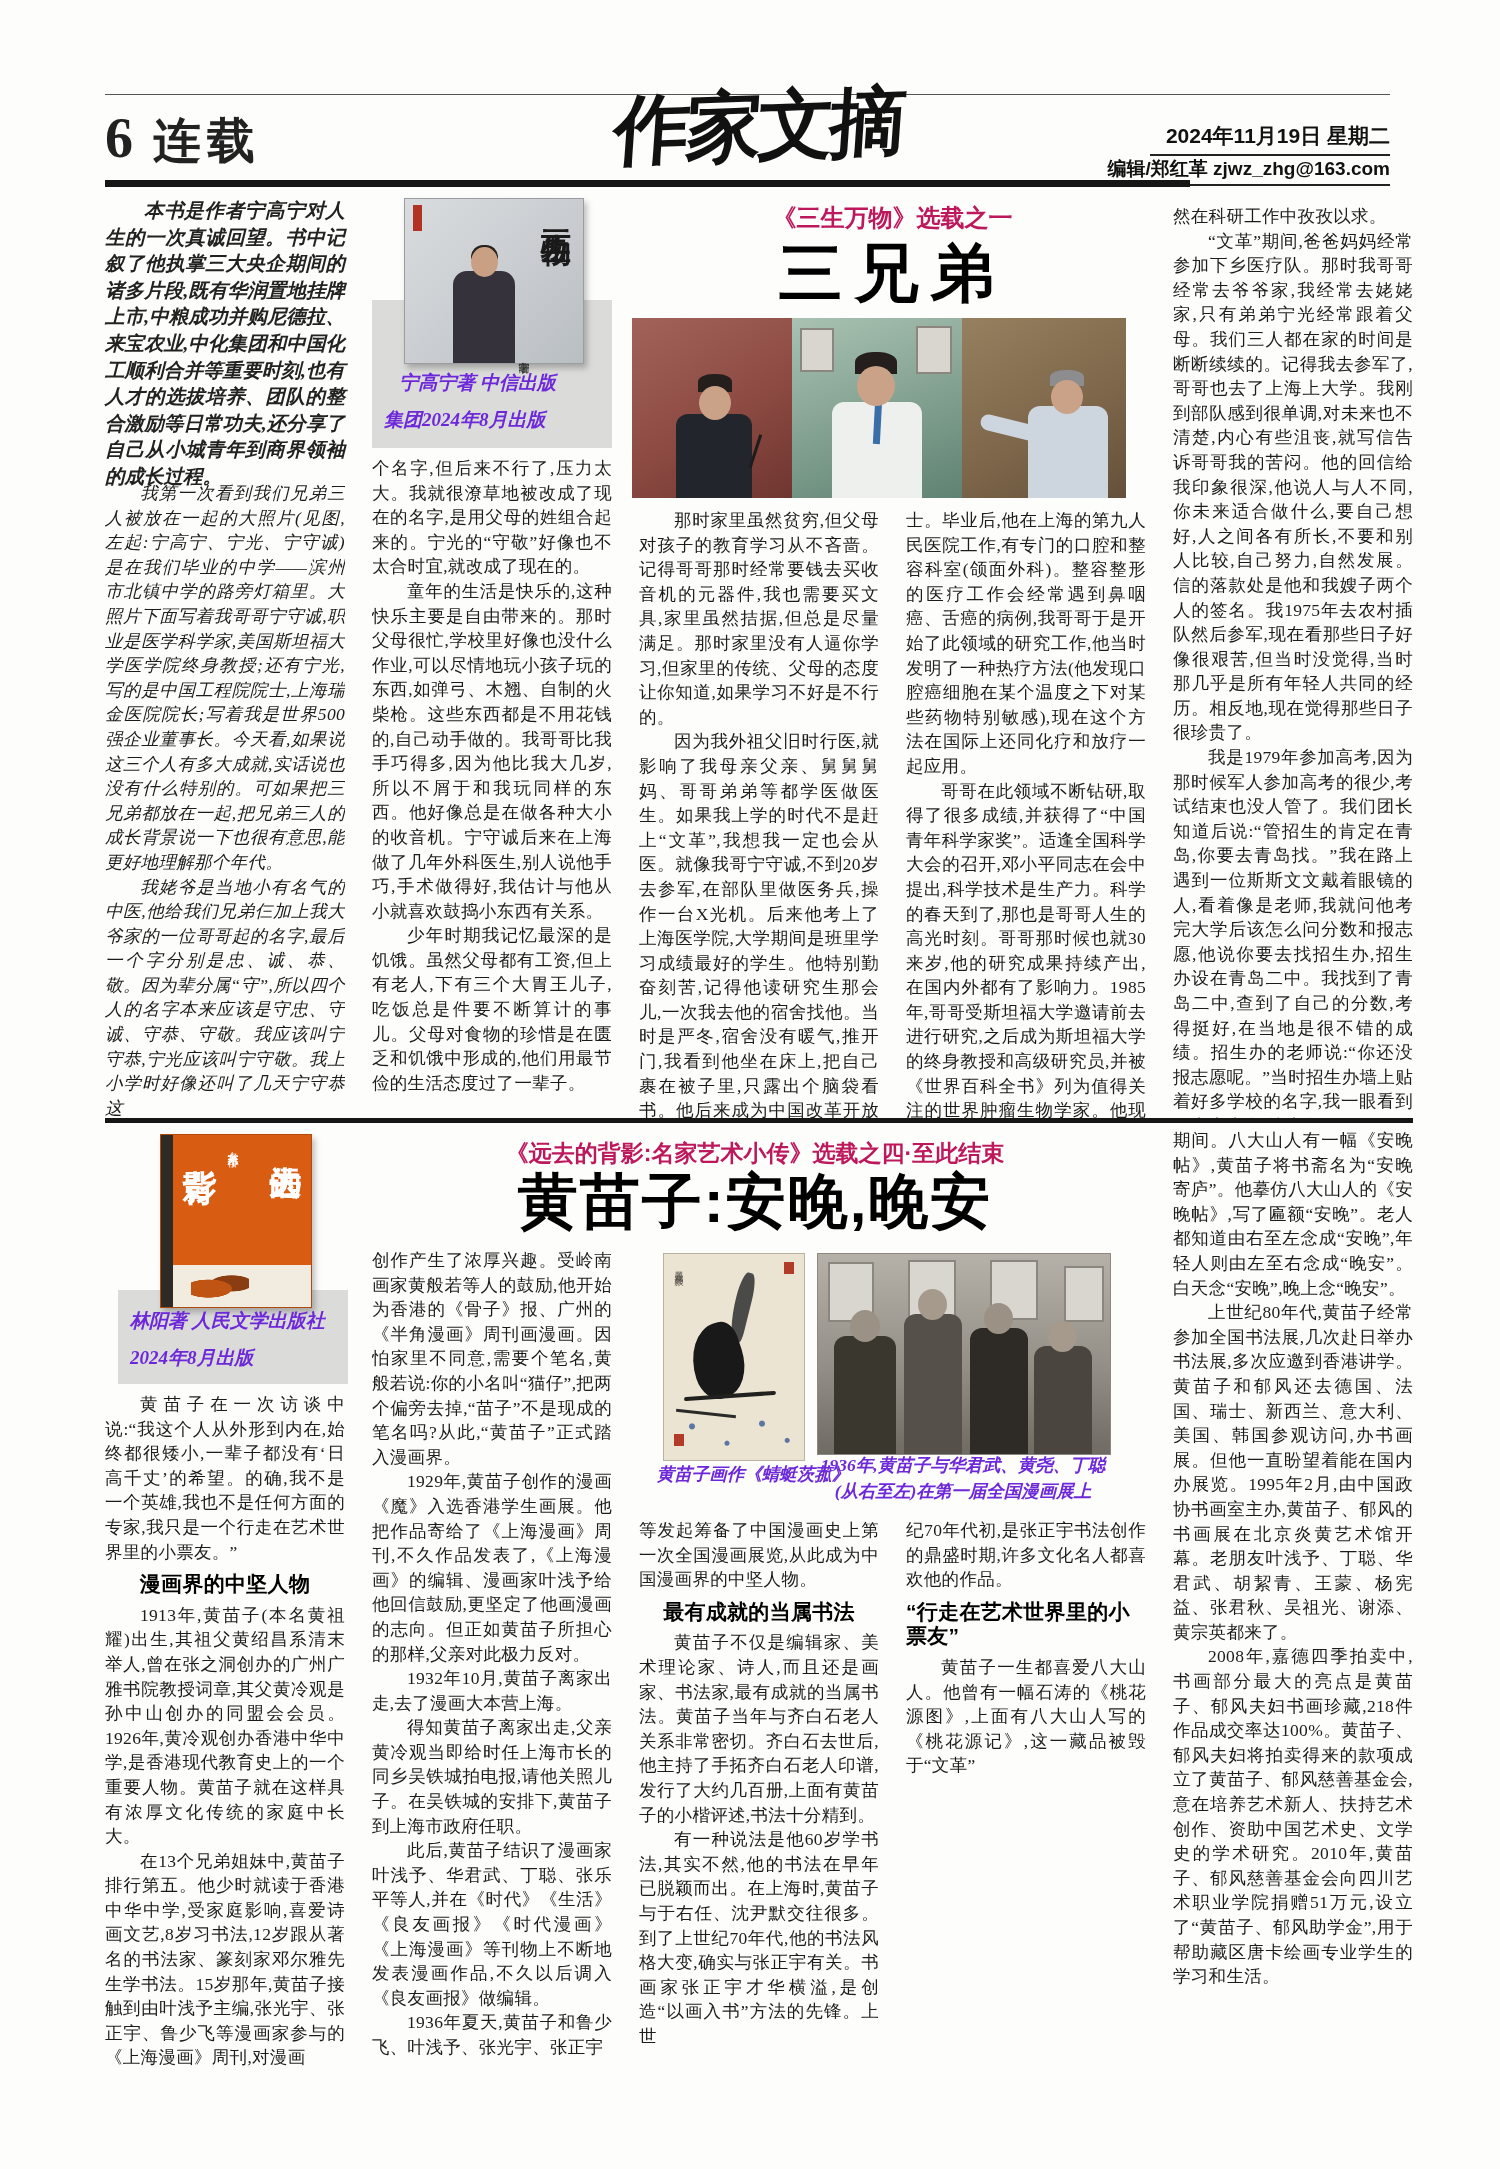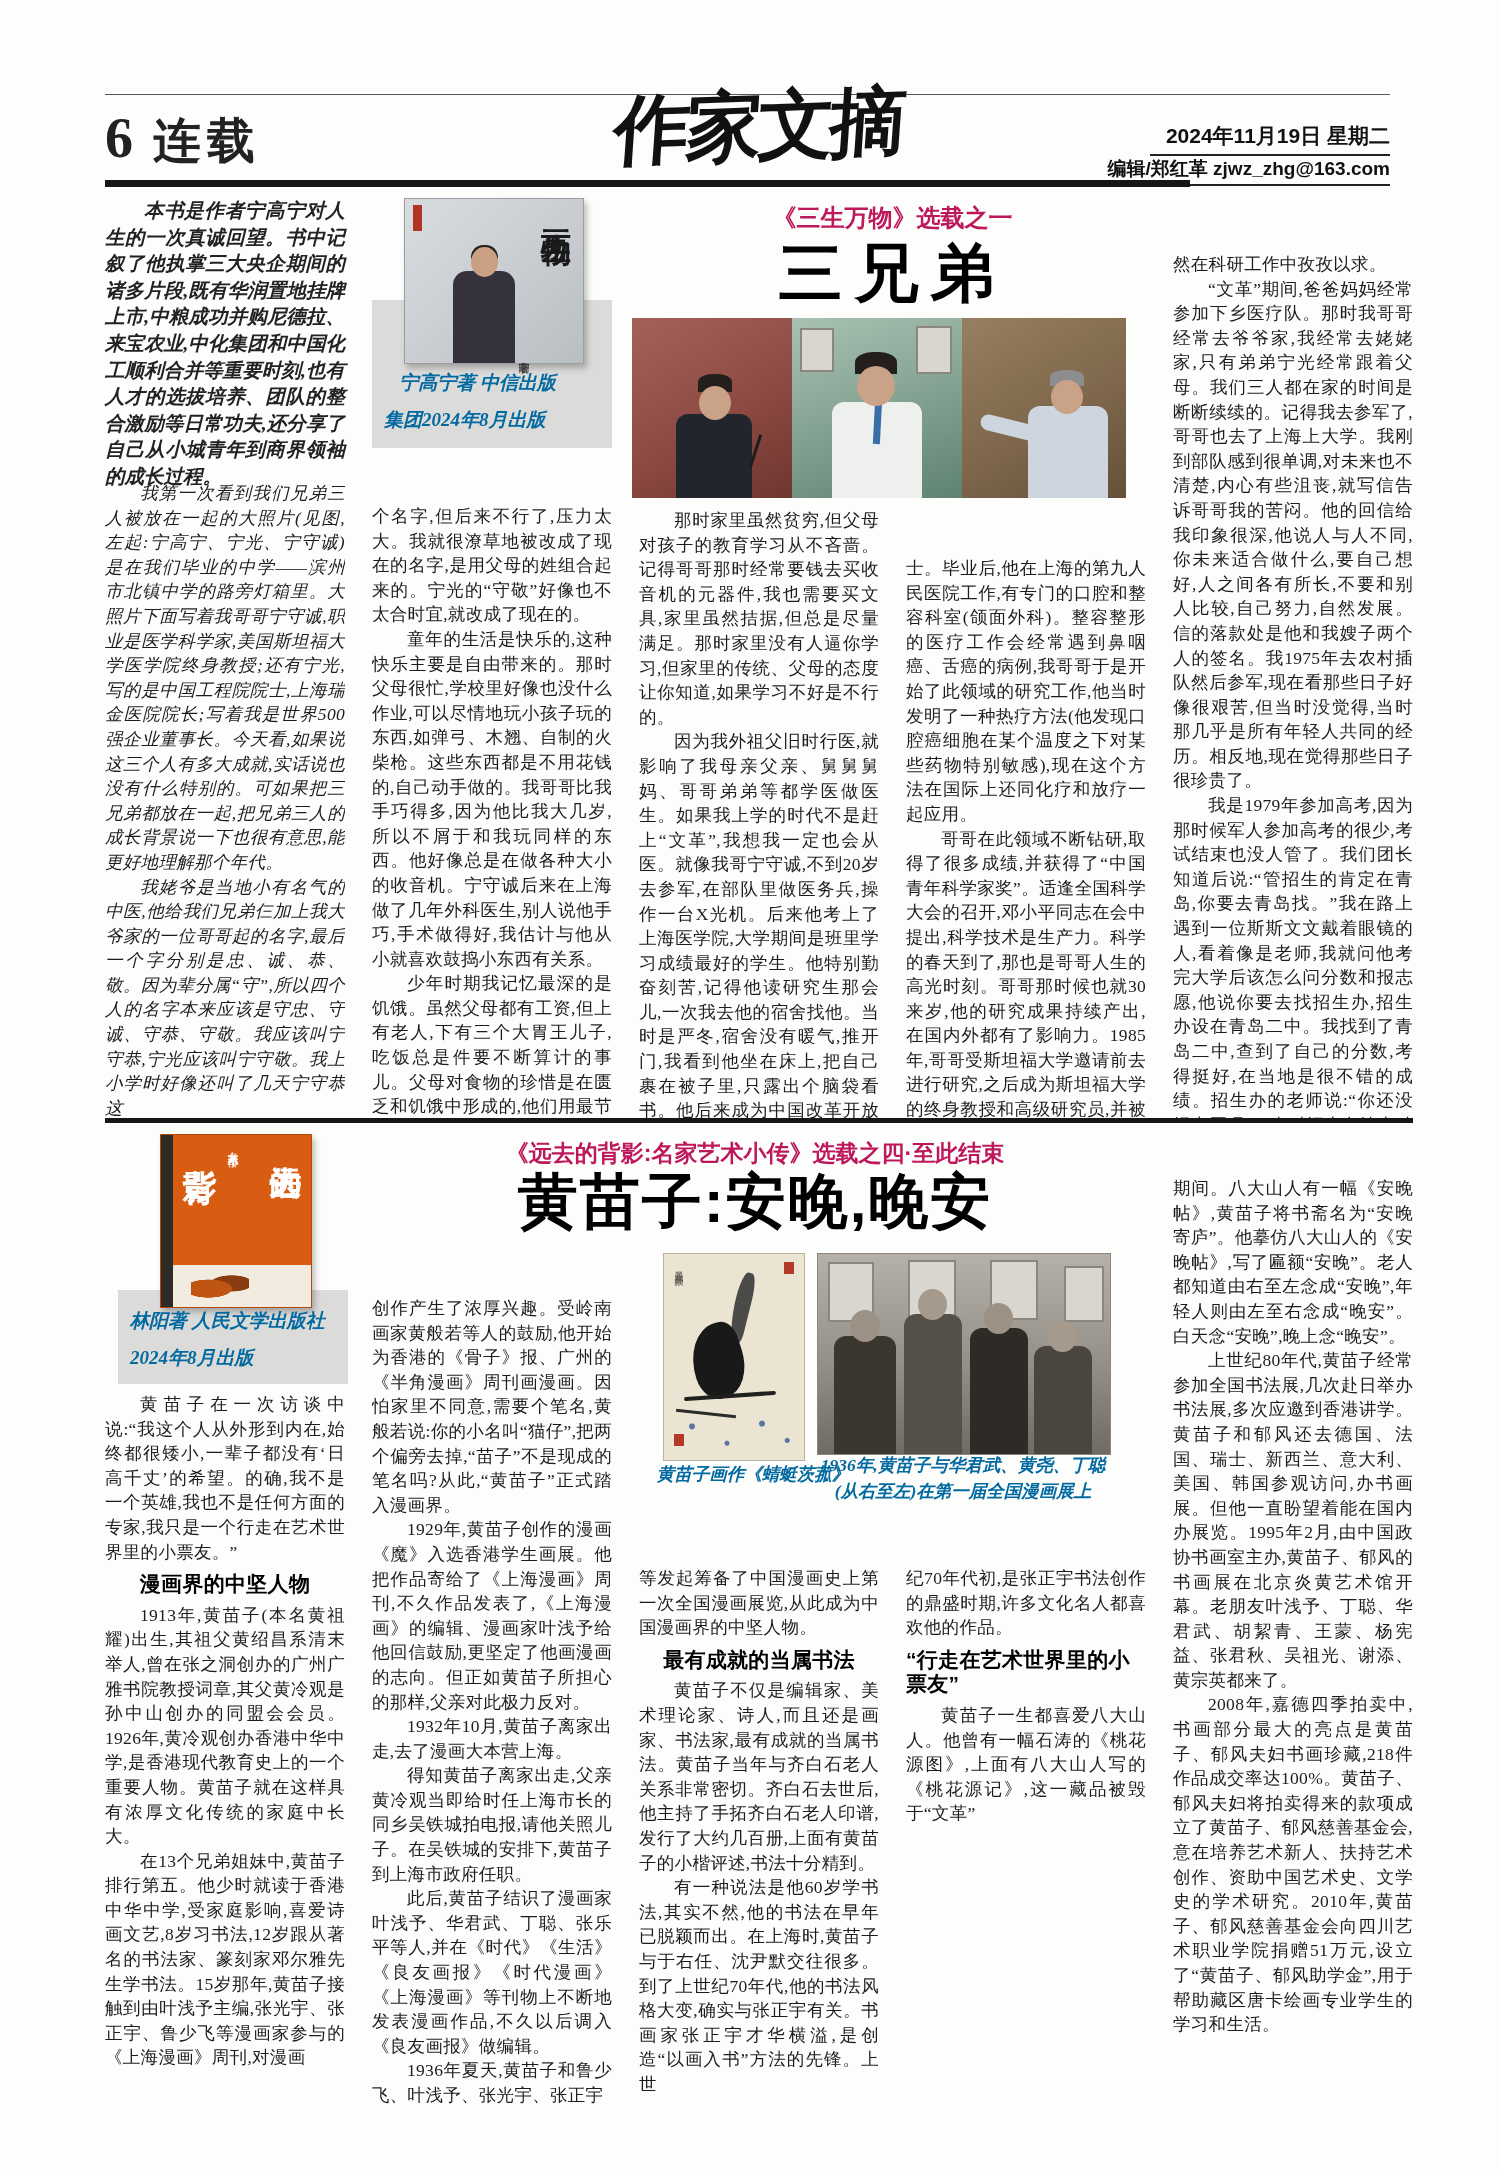--- a/index.html
+++ b/index.html
@@ -11,21 +11,21 @@
   .page-num .num{font-size:56px;}
   .page-num .sec{font-size:48px;letter-spacing:6px;}
   .masthead{position:absolute;left:598px;top:74px;width:320px;height:110px;text-align:center;font-size:76px;font-weight:bold;color:#111;transform:rotate(-2deg) skewX(-6deg);letter-spacing:-4px;line-height:104px;}
   .hdr-date{position:absolute;left:1150px;top:122px;width:240px;height:32px;font-family:"Liberation Sans","DejaVu Sans",sans-serif;font-weight:bold;font-size:21px;text-align:right;border-bottom:2px solid #222;color:#111;}
   .hdr-editor{position:absolute;left:1055px;top:156px;width:335px;height:28px;font-family:"Liberation Sans","DejaVu Sans",sans-serif;font-weight:bold;font-size:19px;text-align:right;border-bottom:2px solid #222;color:#111;}
   .thick-rule{position:absolute;left:105px;top:180px;width:1085px;height:7px;background:#161616;}
   .divider2{position:absolute;left:105px;top:1118px;width:1308px;height:5px;background:#161616;}
   
   .col{position:absolute;width:240px;overflow:hidden;font-size:17.5px;line-height:24.6px;text-align:justify;color:#1c1c1c;letter-spacing:0.3px;}
   .col p.para{margin:0;text-indent:2em;}
-  .col p.para.cont{text-indent:0;margin-top:48px;}
+  .col p.para.cont{text-indent:0;}
   .col h3.subhead{margin:8px 0 6px 0;font-family:"Liberation Sans","DejaVu Sans",sans-serif;font-size:21px;text-align:center;color:#000000;}
   .col h3.subhead.left{text-align:left;}
   .intro{position:absolute;left:105px;top:198px;width:240px;height:268px;font-size:19.5px;line-height:26.6px;font-style:italic;font-weight:bold;color:#222;text-align:justify;}
   .intro p{margin:0;text-indent:2em;}
   
   .kicker{position:absolute;font-family:"Liberation Sans","DejaVu Sans",sans-serif;font-weight:bold;color:#be185d;text-align:center;}
   .kicker1{left:639px;top:202px;width:507px;font-size:24px;}
   .kicker2{left:455px;top:1138px;width:600px;font-size:23px;text-align:center;}
   .bigtitle{position:absolute;font-family:"Liberation Sans","DejaVu Sans",sans-serif;font-weight:bold;color:#000;text-align:center;}
   .title1{left:639px;top:230px;width:507px;font-size:64px;letter-spacing:12px;}
@@ -33,21 +33,21 @@
   
   .panel{position:absolute;background:#dbdbd9;}
   .panel1{left:372px;top:300px;width:240px;height:148px;}
   .cover1{position:absolute;left:404px;top:198px;width:178px;height:164px;background:linear-gradient(135deg,#d9dcdf 0%,#c7cbcf 60%,#b9bec3 100%);border:1px solid #9a9da1;box-shadow:3px 4px 6px rgba(0,0,0,0.25);}
   .cover1 .vtitle{position:absolute;right:10px;top:8px;writing-mode:vertical-rl;font-size:30px;font-weight:bold;color:#1a1a1a;letter-spacing:2px;line-height:34px;}
   .cover1 .vauthor{position:absolute;right:52px;bottom:10px;writing-mode:vertical-rl;font-size:11px;color:#333;}
   .cover1 .seal{position:absolute;left:8px;top:6px;width:9px;height:26px;background:#b23324;}
   .cover1 .man-suit{position:absolute;left:48px;bottom:0;width:62px;height:92px;background:#35323c;border-radius:14px 14px 0 0;}
   .cover1 .man-head{position:absolute;left:66px;bottom:86px;width:27px;height:30px;background:#c9a084;border-radius:50%;}
   .cover1 .man-hair{position:absolute;left:66px;bottom:104px;width:27px;height:14px;background:#26221f;border-radius:12px 12px 0 0;}
-  .caption{font-style:italic;font-weight:bold;color:#0369a1;}
+  .caption{font-style:italic;font-weight:bold;color:#6d28d9;}
   .cap1{position:absolute;left:384px;top:364px;width:218px;font-size:19px;line-height:37px;text-align:left;}
   .cap1 .l1{text-indent:0.8em;}
   
   .photo1{position:absolute;left:632px;top:318px;width:494px;height:180px;display:flex;overflow:hidden;box-shadow:0 0 0 1px #bbb inset;}
   .photo1 .pane{position:relative;height:100%;}
   .p1a{width:160px;background:linear-gradient(150deg,#a2625a 0%,#8c4a42 55%,#6f3630 100%);}
   .p1b{width:170px;background:linear-gradient(160deg,#a9c2b2 0%,#7d9c8c 60%,#5f8272 100%);}
   .p1c{width:164px;background:linear-gradient(150deg,#96805f 0%,#7c6549 60%,#64503a 100%);}
   .fig-head{position:absolute;border-radius:50%;background:#caa287;}
   .fig-hair{position:absolute;border-radius:45% 45% 0 0;background:#241f1c;}

